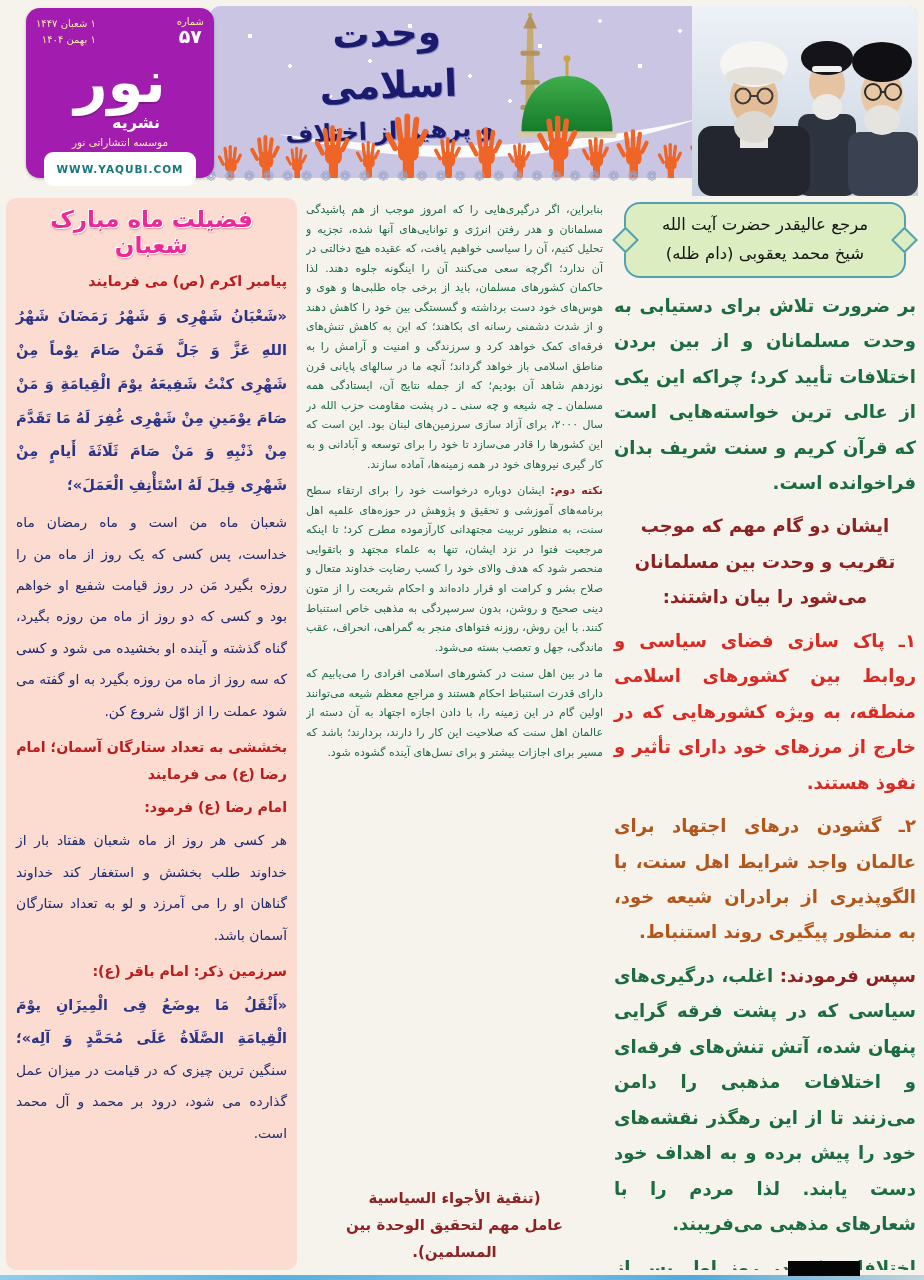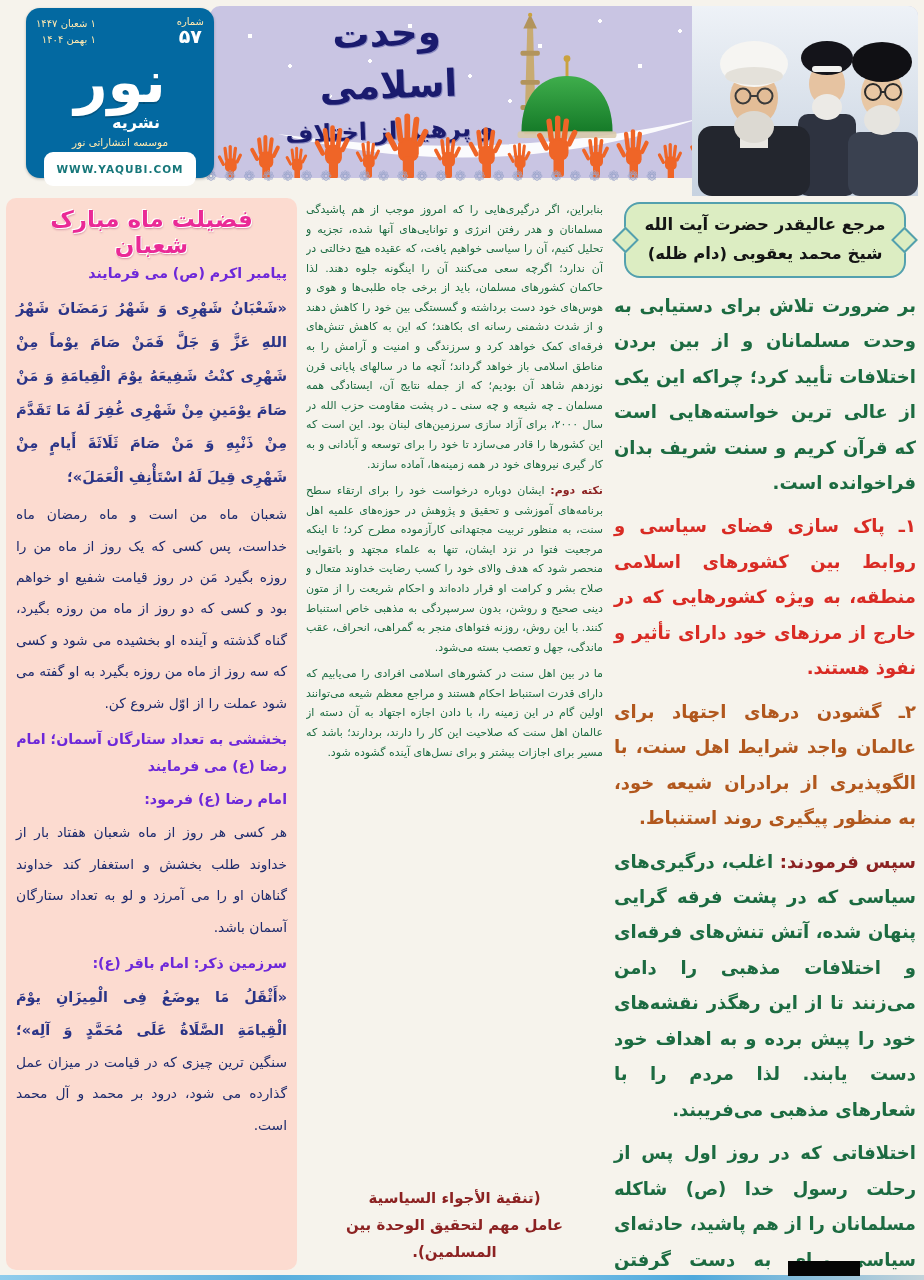--- a/index.html
+++ b/index.html
@@ -23,21 +23,21 @@
       radial-gradient(circle 2px at 300px 95px,#fff 90%,transparent 91%);
     background-color:#c9c5e3;}
   .crescent{position:absolute;left:60px;top:86px;width:440px;height:80px;}
   .mosque{position:absolute;left:292px;top:6px;}
   .title-block{position:absolute;left:62px;top:2px;width:232px;text-align:center;color:#1a1b6e;
     font-weight:bold;transform:rotate(-2deg);}
   .title-l1{font-size:37px;line-height:1.4;text-shadow:1px 1px 0 #8a8ac0;}
   .title-l2{font-size:24px;line-height:1.3;margin-top:4px;text-shadow:1px 1px 0 #8a8ac0;}
   .hands{position:absolute;left:4px;bottom:-6px;width:520px;height:80px;}
   .photos{position:absolute;right:6px;top:6px;width:226px;height:190px;z-index:3;border-radius:0 10px 0 0;overflow:hidden;}
-  .logo-box{position:absolute;left:26px;top:8px;width:188px;height:170px;background:#0369a1;border-radius:14px;
+  .logo-box{position:absolute;left:26px;top:8px;width:188px;height:170px;background:#a21caf;border-radius:14px;
     z-index:4;color:#fff;padding:8px 10px;box-sizing:border-box;box-shadow:0 1px 3px rgba(0,0,0,.25);}
   .logo-top{display:flex;justify-content:space-between;align-items:flex-start;direction:ltr;}
   .dates{font-size:10px;line-height:1.6;color:#ffe9b0;text-align:right;direction:rtl;}
   .issue{text-align:center;direction:rtl;}
   .issue-label{font-size:10px;color:#ffe9b0;}
   .issue-num{font-size:19px;font-weight:bold;line-height:1;}
   .logo-words{position:relative;height:80px;margin-top:-2px;}
   .logo-main{font-size:58px;font-weight:bold;text-align:center;line-height:1.25;text-shadow:0 2px 0 rgba(0,0,0,.18);}
   .logo-sub{position:absolute;right:44px;bottom:-6px;font-size:16px;font-weight:bold;}
   .publisher{margin-top:10px;font-size:10.5px;color:#ffe9b0;text-align:center;}
@@ -56,31 +56,31 @@
   .col-r p{font-size:18px;line-height:1.97;text-align:justify;margin:8px 0 6px;font-weight:bold;}
   .col-m p{font-size:11px;line-height:1.78;text-align:justify;margin:0 0 7px;}
   .green{color:#1c6b41;}
   .maroon{color:#8c2222;}
   .red{color:#d92b24;}
   .orange{color:#b1571d;}
   .center{text-align:center !important;}
   .bold{font-weight:bold;}
 
   .cartouche{position:relative;margin:2px 10px 10px;background:#dcedc2;border:2px solid #53a0ae;border-radius:16px;
-    padding:7px 12px;text-align:center;font-weight:bold;color:#141414;font-size:16.5px;line-height:1.75;}
+    padding:7px 12px;text-align:center;font-weight:normal;color:#141414;font-size:16.5px;line-height:1.75;}
   .cartouche::before,.cartouche::after{content:"";position:absolute;top:50%;width:15px;height:15px;
     background:#dcedc2;border:2px solid #53a0ae;transform:translateY(-50%) rotate(45deg);}
   .cartouche::before{right:-10px;}
   .cartouche::after{left:-10px;}
 
   .source{margin-top:auto;color:#8c2222;font-weight:bold;text-align:center;font-size:15px;line-height:1.8;padding-bottom:4px;}
 
-  .shaban-title{color:#ea2a96;font-size:23px;font-weight:bold;text-align:center;margin:2px 0 0;
+  .shaban-title{color:#ea2a96;font-size:23px;font-weight:bold;text-align:center;margin:2px 0 8px;
     text-shadow:1px 1px 0 #fff,-1px -1px 0 #fff,1px 2px 2px rgba(150,30,90,.35);}
-  .navy-h{color:#6d28d9;font-size:14.2px;font-weight:bold;margin:2px 0 4px;line-height:1.9;text-align:right;}
+  .navy-h{color:#b91c1c;font-size:14.2px;font-weight:bold;margin:2px 0 4px;line-height:1.9;text-align:right;}
   .arabic{color:#2b3587;font-weight:bold;font-size:14.6px;line-height:2.32;text-align:justify;margin:0 0 5px;}
   .navy{color:#1f2c6e;font-size:13.8px;line-height:2.28;text-align:justify;margin:0 0 5px;}
   .arabic-mix{color:#1f2c6e;font-size:13.8px;line-height:2.28;text-align:justify;margin:0 0 5px;}
   .arabic-inline{color:#2b3587;font-weight:bold;font-size:14.4px;}
 
   .black-bar{position:absolute;left:788px;top:1261px;width:72px;height:15px;background:#050505;z-index:6;}
   .bottom-rule{position:absolute;left:0;bottom:0;width:100%;height:5px;z-index:5;
     background:linear-gradient(90deg,#8fccec 0%,#58aedd 30%,#7ec3e9 55%,#4fa9dc 75%,#c3d3da 100%);}
 </style>
 </head>
@@ -212,20 +212,21 @@
   </header>
 
   <main class="columns" dir="rtl">
 
     <section class="col col-r">
       <div class="cartouche">
         <div>مرجع عالیقدر حضرت آیت الله</div>
         <div>شیخ محمد یعقوبی (دام ظله)</div>
       </div>
       <p class="green">بر ضرورت تلاش برای دستیابی به وحدت مسلمانان و از بین بردن اختلافات تأیید کرد؛ چراکه این یکی از عالی ترین خواسته‌هایی است که قرآن کریم و سنت شریف بدان فراخوانده است.</p>
+      <p class="maroon center">ایشان دو گام مهم که موجب تقریب و وحدت بین مسلمانان می‌شود را بیان داشتند:</p>
       <p class="red">۱ـ پاک سازی فضای سیاسی و روابط بین کشورهای اسلامی منطقه، به ویژه کشورهایی که در خارج از مرزهای خود دارای تأثیر و نفوذ هستند.</p>
       <p class="orange">۲ـ گشودن درهای اجتهاد برای عالمان واجد شرایط اهل سنت، با الگوپذیری از برادران شیعه خود، به منظور پیگیری روند استنباط.</p>
       <p class="green"><span class="maroon bold">سپس فرمودند:</span> <span>اغلب، درگیری‌های سیاسی که در پشت فرقه گرایی پنهان شده، آتش تنش‌های فرقه‌ای و اختلافات مذهبی را دامن می‌زنند تا از این رهگذر نقشه‌های خود را پیش برده و به اهداف خود دست یابند. لذا مردم را با شعارهای مذهبی می‌فریبند.</span></p>
       <p class="green">اختلافاتی که در روز اول پس از رحلت رسول خدا (ص) شاکله مسلمانان را از هم پاشید، حادثه‌ای سیاسی برای به دست گرفتن قدرت بود. وگرنه قریش در لیاقت و صلاحیت امیرالمؤمنین علی (ع) برای پیشوایی مذهبی، از جهت علم و تقوا و جهاد و سبقت در اسلام و راستی و نزدیکی به رسول خدا (ص) شک نداشتند و این را با سخنان و رفتارهای خویش نشان می‌دادند. تنها چیزی که بود اینکه آنها به دنبال سیطره و حکومت و رهبری دینی بودند و به این امر تصریح کردند؛ آنجا که گفتند: «قریش ناخوش می‌دارد که نبوت و خلافت در بنی هاشم جمع شود».</p>
 
     </section>
 
     <section class="col col-m">
       <p class="green">بنابراین، اگر درگیری‌هایی را که امروز موجب از هم پاشیدگی مسلمانان و هدر رفتن انرژی و توانایی‌های آنها شده، تجزیه و تحلیل کنیم، آن را سیاسی خواهیم یافت، که عقیده هیچ دخالتی در آن ندارد؛ اگرچه سعی می‌کنند آن را اینگونه جلوه دهند. لذا حاکمان کشورهای مسلمان، باید از برخی جاه طلبی‌ها و هوی و هوس‌های خود دست برداشته و گسستگی بین خود را کاهش دهند و از شدت دشمنی رسانه ای بکاهند؛ که این به کاهش تنش‌های فرقه‌ای کمک خواهد کرد و سرزندگی و امنیت و آرامش را به مناطق اسلامی باز خواهد گرداند؛ آنچه ما در سالهای پایانی قرن نوزدهم شاهد آن بودیم؛ که از جمله نتایج آن، ایستادگی همه مسلمان ـ چه شیعه و چه سنی ـ در پشت مقاومت حزب الله در سال ۲۰۰۰، برای آزاد سازی سرزمین‌های لبنان بود. این است که این کشورها را قادر می‌سازد تا خود را برای توسعه و آبادانی و به کار گیری نیروهای خود در همه زمینه‌ها، آماده سازند.</p>
       <p class="green"><span class="maroon bold">نکته دوم:</span> <span>ایشان دوباره درخواست خود را برای ارتقاء سطح برنامه‌های آموزشی و تحقیق و پژوهش در حوزه‌های علمیه اهل سنت، به منظور تربیت مجتهدانی کارآزموده مطرح کرد؛ تا اینکه مرجعیت فتوا در نزد ایشان، تنها به علماء مجتهد و باتقوایی منحصر شود که هدف والای خود را کسب رضایت خداوند متعال و صلاح بشر و کرامت او قرار داده‌اند و احکام شریعت را از متون دینی صحیح و روشن، بدون سرسپردگی به مذهبی خاص استنباط کنند. با این روش، روزنه فتواهای منجر به گمراهی، انحراف، عقب ماندگی، جهل و تعصب بسته می‌شود.</span></p>

